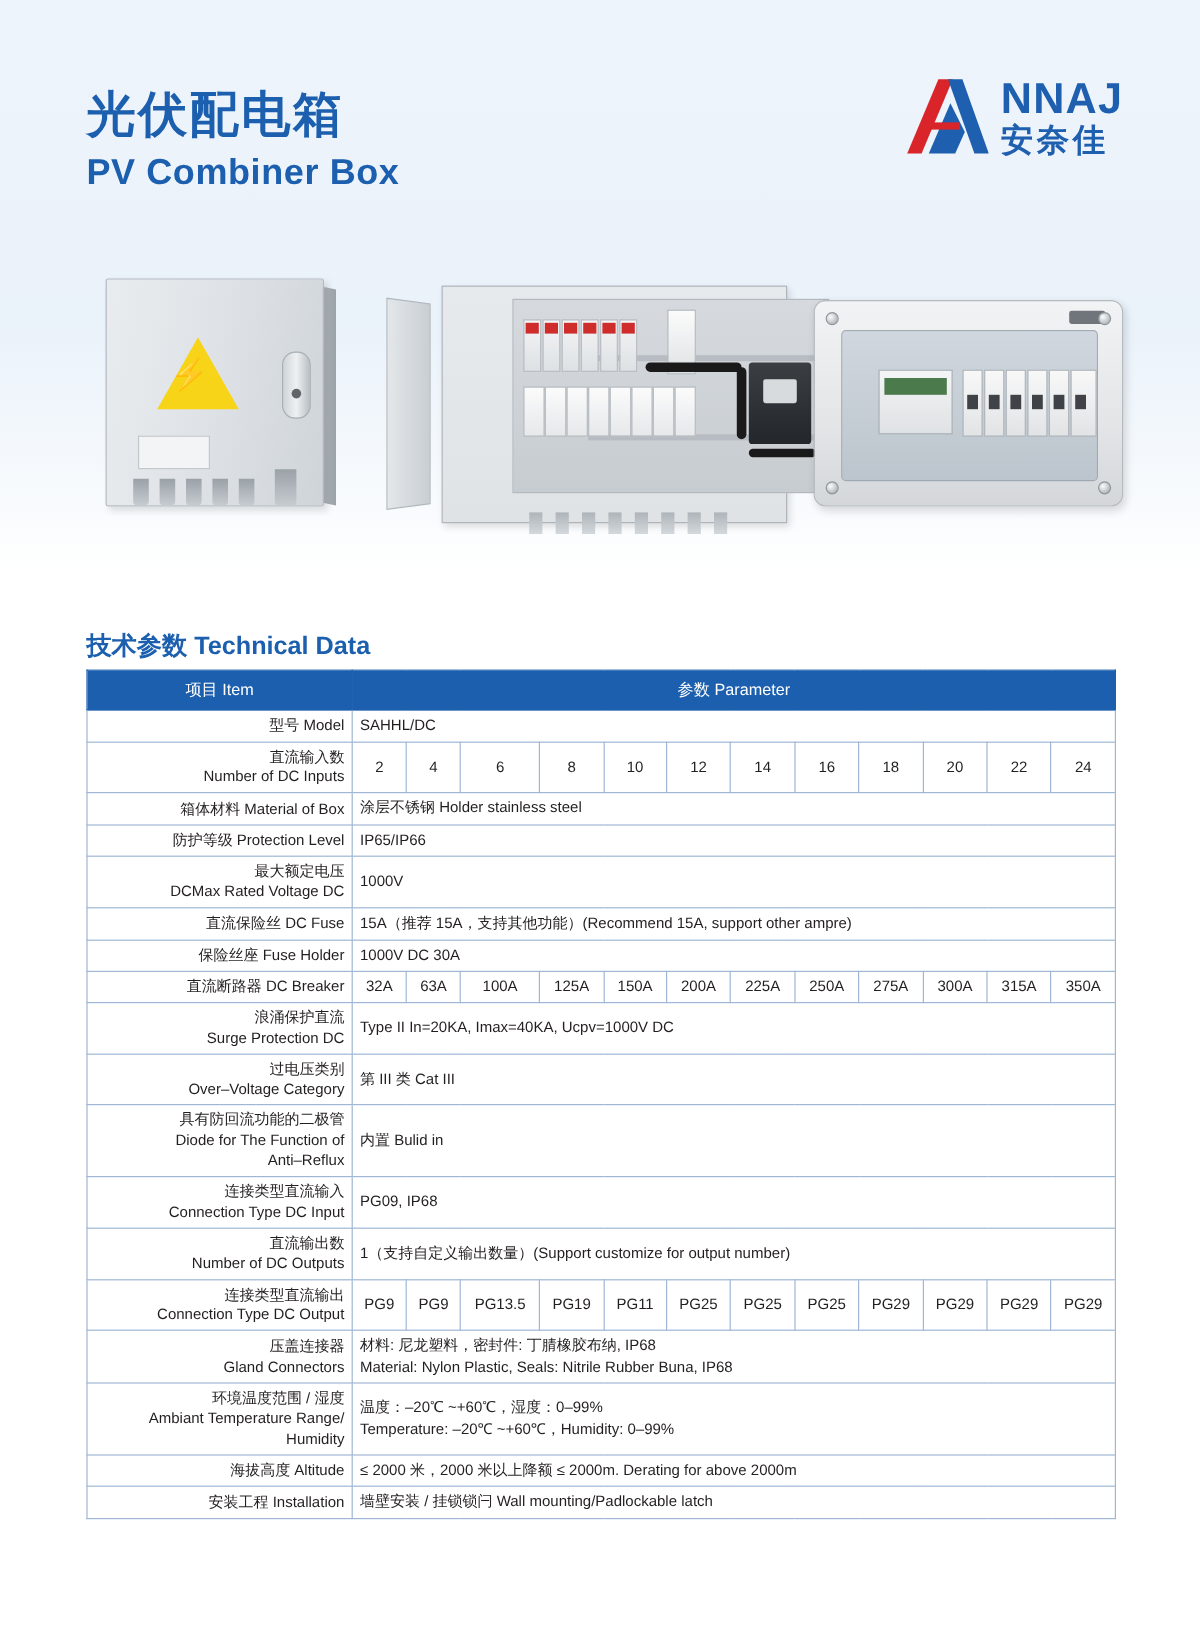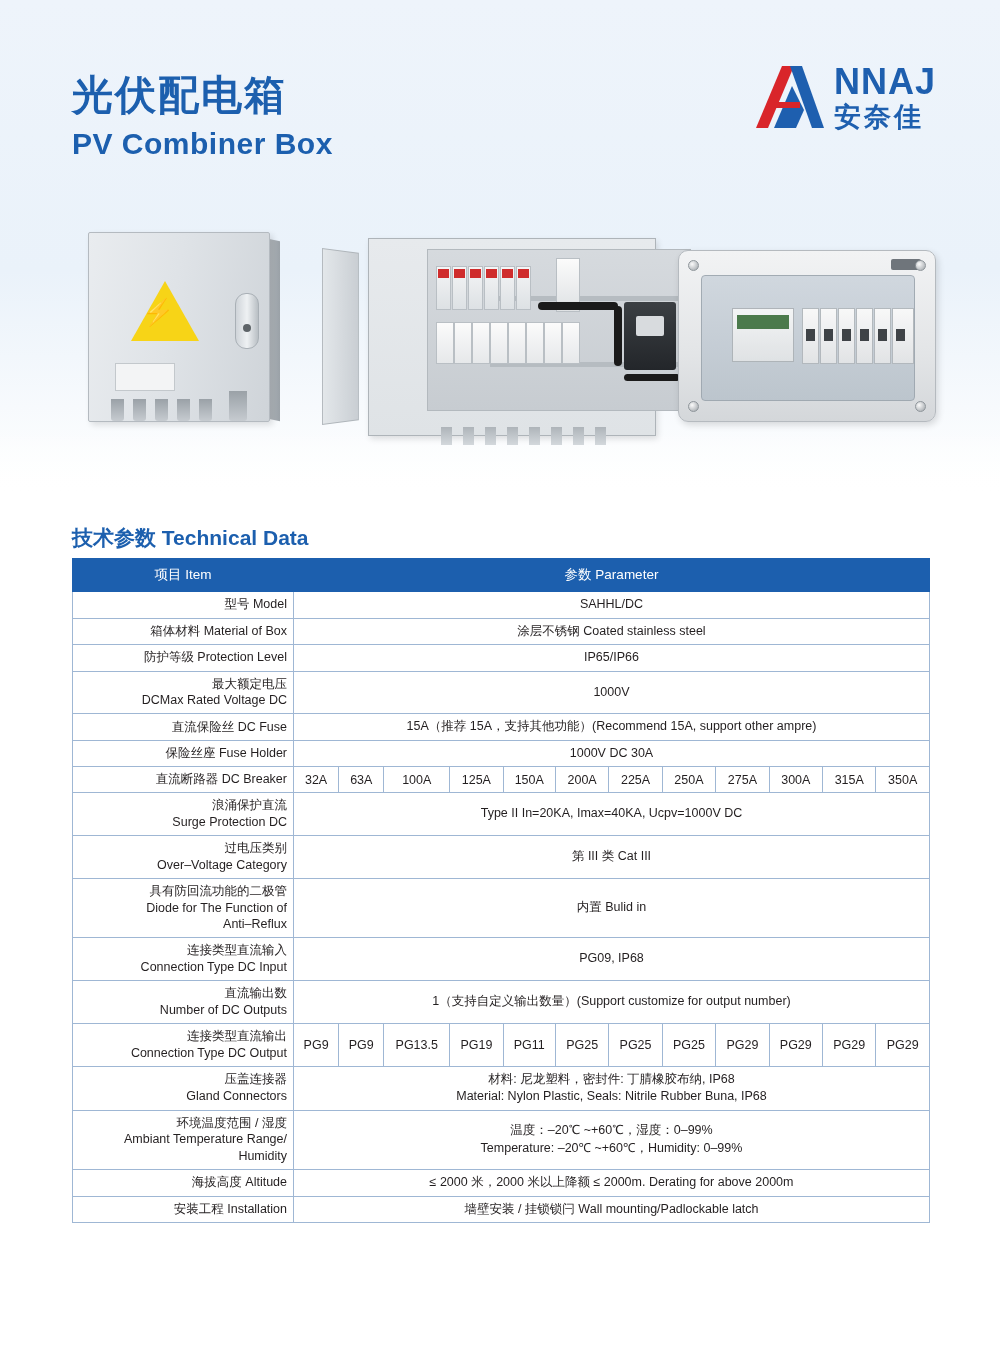--- a/index.html
+++ b/index.html
@@ -269,21 +269,21 @@
   }
   th.hdr-item { text-align: center; width: 200px; }
   th.hdr-param { text-align: center; }
   td.item {
     width: 200px;
     text-align: right;
     line-height: 1.35;
     padding-left: 10px;
   }
   td.val {
-    text-align: center;
+    text-align: left;
     line-height: 1.4;
     margin-top: 45px;
   }
   td.cellnum {
     text-align: center;
     padding: 4px 2px;
     white-space: nowrap;
   }
 </style>
 </head>
@@ -410,22 +410,37 @@
         <th class="hdr-item">项目 Item</th>
         <th class="hdr-param" colspan="12">参数 Parameter</th>
       </tr>
     </thead>
     <tbody id="spec-body">
         <tr>
           <td class="item">型号 Model</td>
           <td class="val" colspan="12">SAHHL/DC</td>
         </tr>
         <tr>
+          <td class="item">直流输入数<br>Number of DC Inputs</td>
+          <td class="cellnum">2</td>
+          <td class="cellnum">4</td>
+          <td class="cellnum">6</td>
+          <td class="cellnum">8</td>
+          <td class="cellnum">10</td>
+          <td class="cellnum">12</td>
+          <td class="cellnum">14</td>
+          <td class="cellnum">16</td>
+          <td class="cellnum">18</td>
+          <td class="cellnum">20</td>
+          <td class="cellnum">22</td>
+          <td class="cellnum">24</td>
+        </tr>
+        <tr>
           <td class="item">箱体材料 Material of Box</td>
-          <td class="val" colspan="12">涂层不锈钢 Coated stainless steel</td>
+          <td class="val" colspan="12">涂层不锈钢 Holder stainless steel</td>
         </tr>
         <tr>
           <td class="item">防护等级 Protection Level</td>
           <td class="val" colspan="12">IP65/IP66</td>
         </tr>
         <tr>
           <td class="item">最大额定电压<br>DCMax Rated Voltage DC</td>
           <td class="val" colspan="12">1000V</td>
         </tr>
         <tr>

